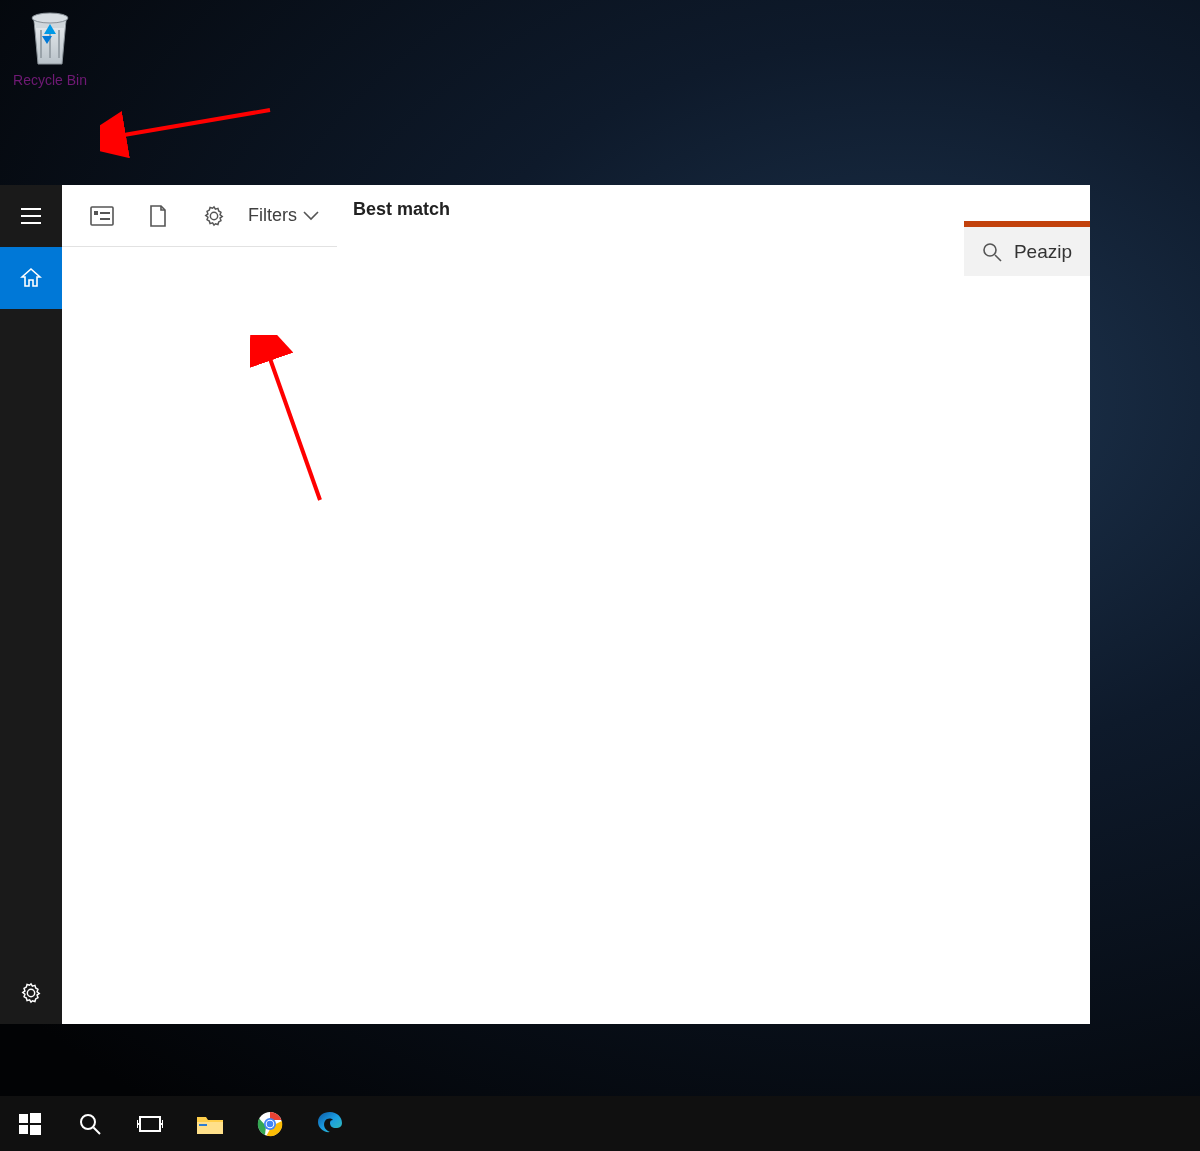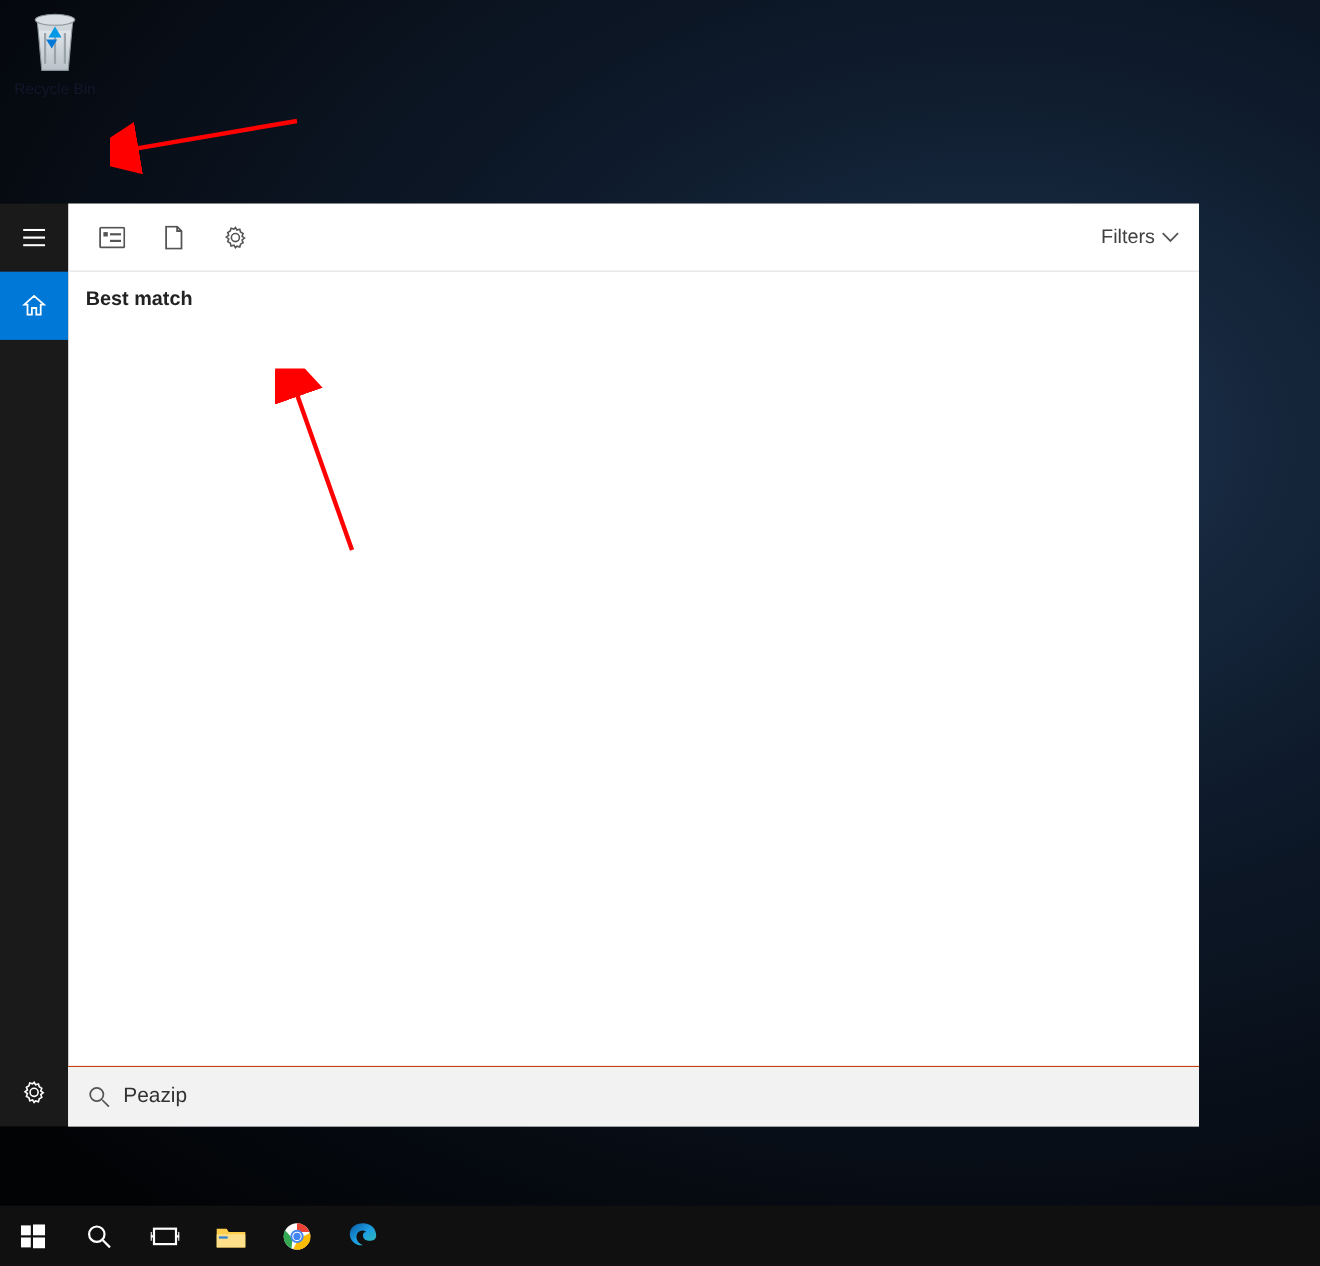--- a/index.html
+++ b/index.html
@@ -1,42 +1,42 @@
 <!DOCTYPE html>
 <html><head>
 <meta charset="utf-8">
 <style>
   * { box-sizing: border-box; margin: 0; padding: 0; }
   html, body { width: 1200px; height: 1151px; font-family: "Segoe UI", Tahoma, sans-serif; overflow: hidden; }
   body { background: radial-gradient(1200px 900px at 900px 400px, #1e3550 0%, #0e1a2b 40%, #020305 100%); position: relative; }
 
   
-  .desktop-icon { position: absolute; left: 10px; top: 6px; width: 80px; text-align: center; color: #0f172a; font-size: 14px; cursor: pointer; }
+  .desktop-icon { position: absolute; left: 10px; top: 6px; width: 80px; text-align: center; color: #701a75; font-size: 14px; cursor: pointer; }
   .recycle-svg { display: block; margin: 0 auto 4px auto; }
 
   
   .start-popup { position: absolute; left: 0; top: 185px; width: 1090px; height: 839px; display: flex; background: #000; }
   .popup-left { width: 62px; background: #1a1a1a; display: flex; flex-direction: column; align-items: center; }
   .left-btn { width: 62px; height: 62px; display: flex; align-items: center; justify-content: center; color: #fff; cursor: pointer; }
   .left-btn.active { background: #0078d7; }
   .left-spacer { flex: 1; }
 
-  .popup-right { flex: 1; display: flex; flex-direction: column; background: #fff; }
+  .popup-right { flex: 1; display: flex; flex-direction: row; background: #fff; }
   .top-strip { height: 62px; border-bottom: 1px solid #e2e2e2; display: flex; align-items: center; padding: 0 12px; }
   .top-icon { width: 56px; height: 62px; display: flex; align-items: center; justify-content: center; color: #555; cursor: pointer; }
   .top-spacer { flex: 1; }
   .filters { display: flex; align-items: center; gap: 6px; color: #404040; font-size: 18px; cursor: pointer; padding: 0 6px; }
 
   .results-area { flex: 1; padding: 14px 16px; overflow: hidden; }
   .best-match { font-weight: 600; font-size: 18px; color: #222; margin-bottom: 14px; }
   .result-row { display: flex; align-items: center; gap: 18px; }
   .win-logo { flex: 0 0 auto; }
   .result-text { font-size: 21px; color: #4a4a4a; }
 
-  .search-bar { height: 55px; background: #f2f2f2; display: flex; align-items: center; gap: 12px; padding: 0 18px; border-top: 1px solid #c2410c; }
+  .search-bar { height: 55px; background: #f2f2f2; display: flex; align-items: center; gap: 12px; padding: 0 18px; border-top: 6px solid #c2410c; margin-top: 36px; }
   .search-text { font-size: 19px; color: #333; }
 
   
   .taskbar { position: absolute; left: 0; bottom: 0; width: 1200px; height: 55px; background: #101010; display: flex; align-items: center; gap: 0; padding-left: 0; }
   .tb-btn { width: 60px; height: 55px; display: flex; align-items: center; justify-content: center; color: #fff; cursor: pointer; }
 
   
   .anno { position: absolute; pointer-events: none; }
 
   svg { display: block; }

